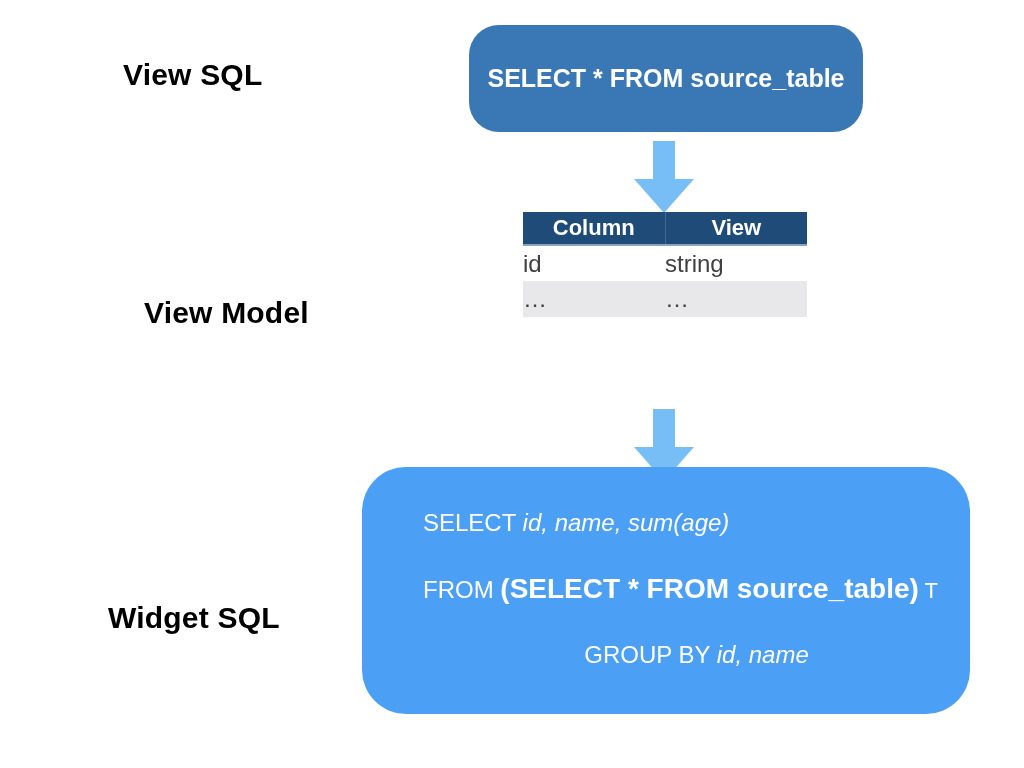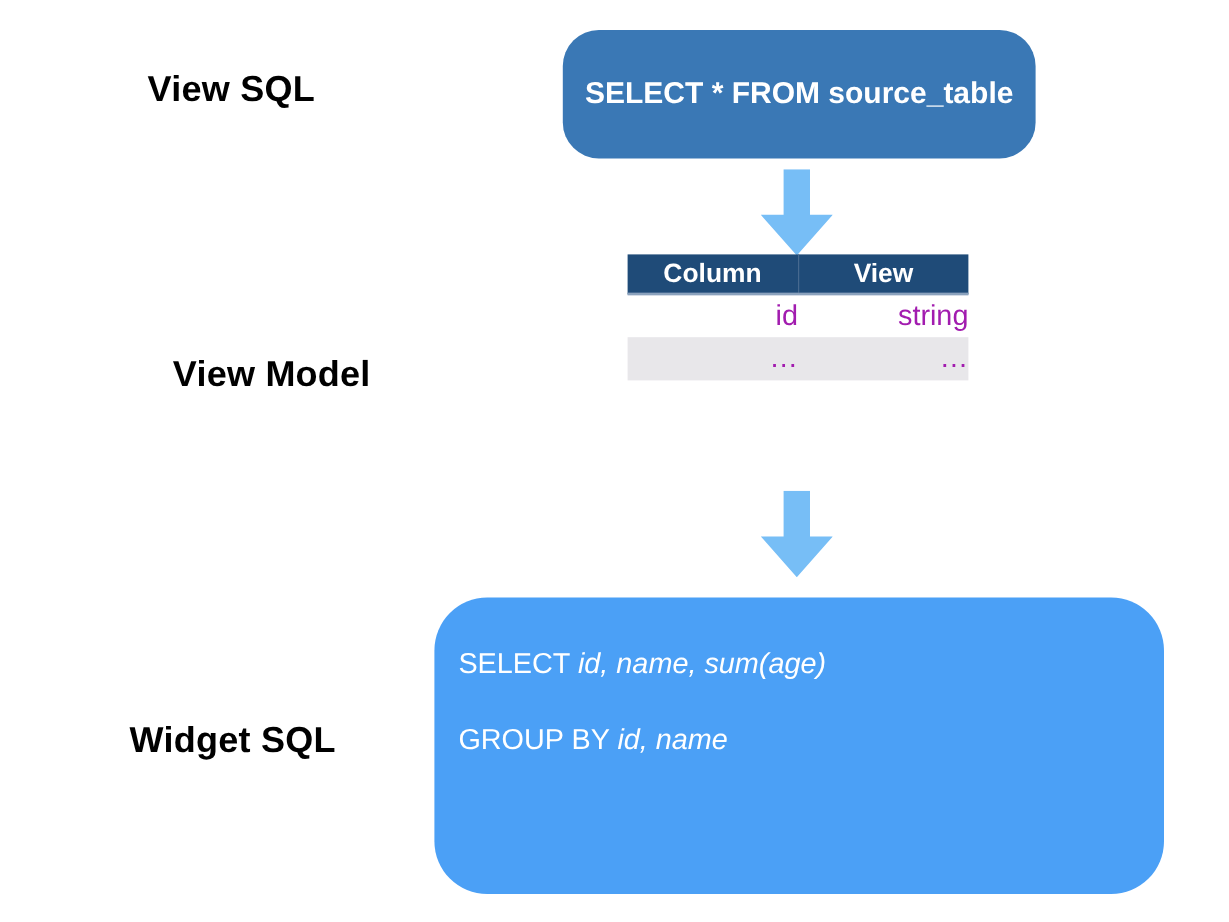--- a/index.html
+++ b/index.html
@@ -68,38 +68,39 @@
     font-weight: bold;
     height: 33px;
     text-align: center;
     border-bottom: 2px solid #8BA2BD;
   }
   .view-model-table th:first-child {
     border-right: 1px solid #46698F;
   }
   .view-model-table td {
     font-size: 24px;
-    color: #a21caf;
+    color: #404040;
     height: 36px;
-    text-align: right;
+    text-align: left;
     vertical-align: middle;
   }
   .view-model-table tbody tr:nth-child(even) td {
     background: var(--table-alt-row-bg, #E8E7EA);
   }
 
   
   .widget-sql-box {
     position: absolute;
-    left: 362px; top: 498px;
+    left: 362px; top: 467px;
     width: 608px; height: 247px;
     background: var(--widget-box-bg, #4BA0F6);
     border-radius: 44px;
     color: var(--text-on-blue, #fff);
     overflow: hidden;
+    padding-left: 41px;
   }
   .widget-line {
     margin-left: 20px;
     font-size: 24px;
     line-height: 1.2;
     white-space: nowrap;
   }
   .widget-line:nth-child(1) { margin-top: 42px; }
   .widget-line:nth-child(2) { margin-top: 34px; }
   .widget-line:nth-child(3) { margin-top: 36px; text-align: center; }
@@ -145,16 +146,17 @@
         </tr>
       </tbody>
   </table>
 
   <svg class="down-arrow" id="arrow-2" viewBox="0 0 60 72">
     <polygon class="arrow-shape" points="19,0 41,0 41,38 60,38 30,72 0,38 19,38" fill="#77BEF6"></polygon>
   </svg>
 
   <div class="widget-sql-box">
       <div class="widget-line"><span class="seg-regular">SELECT </span><span class="seg-italic">id, name, sum(age)</span></div>
+      <div class="widget-line"><span class="seg-regular">FROM </span><span class="seg-bold">(SELECT * FROM source_table)</span><span class="seg-small"> T</span></div>
       <div class="widget-line"><span class="seg-regular">GROUP BY </span><span class="seg-italic">id, name</span></div>
     </div>
 
 </div>
 
 </body></html>

